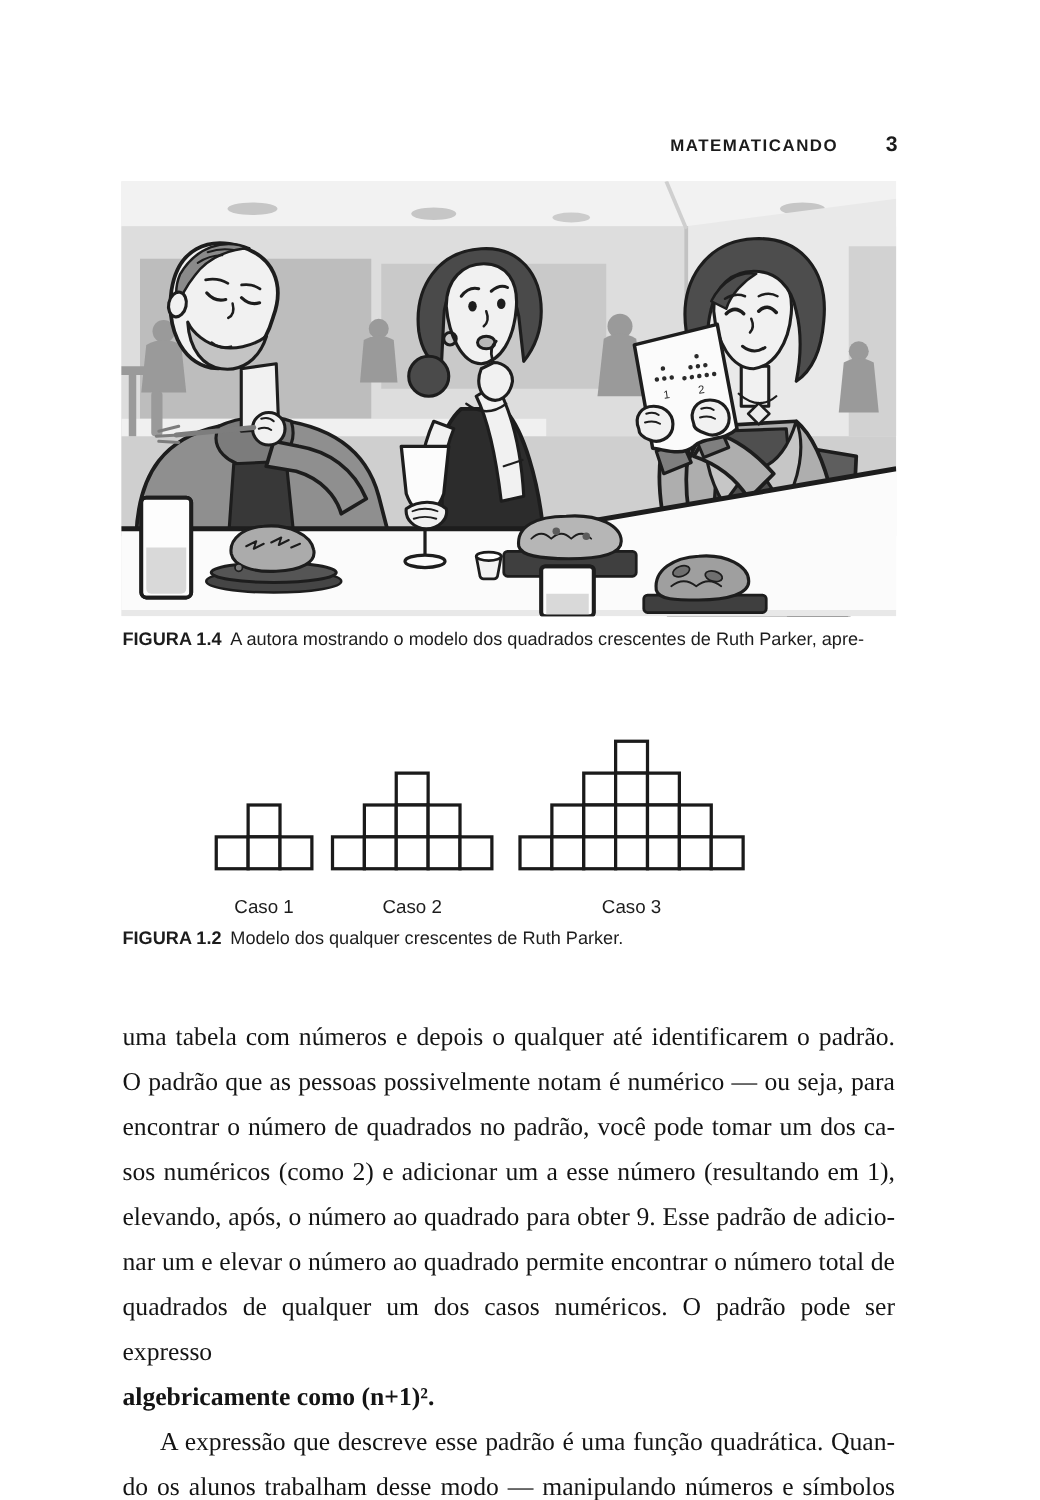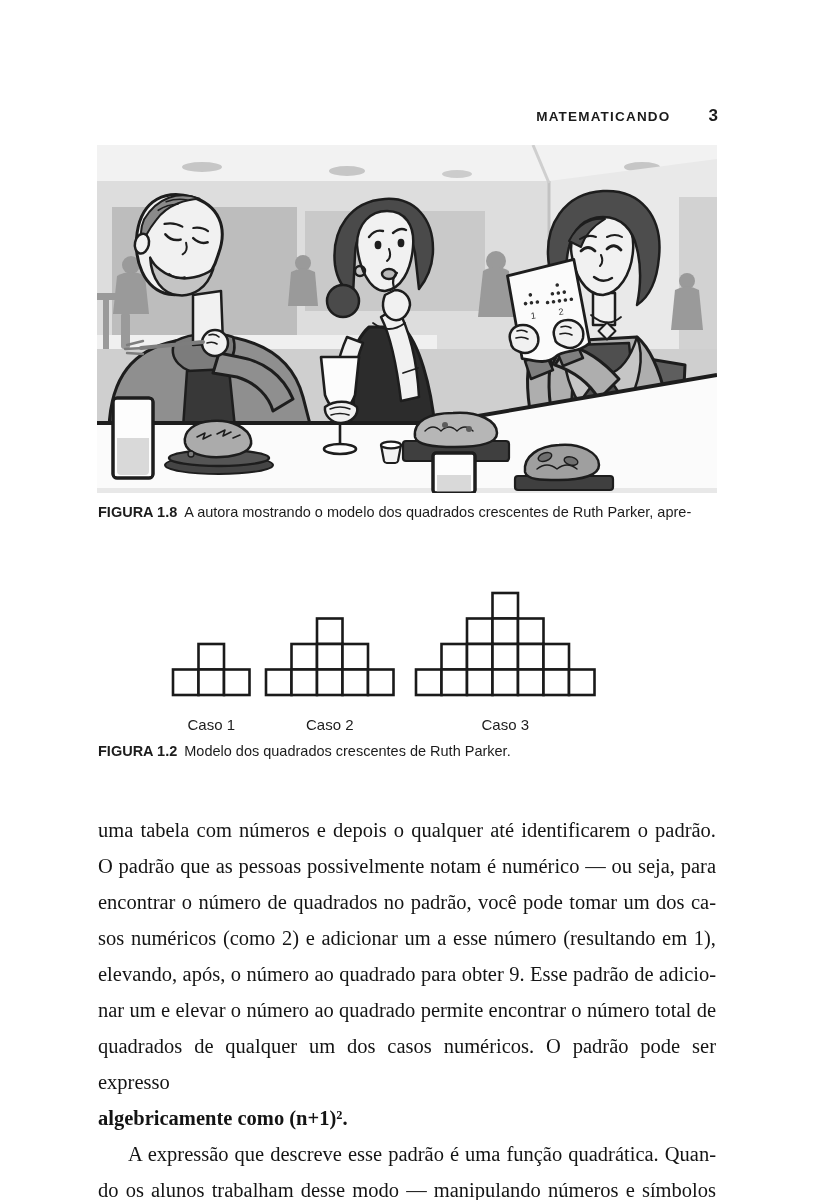--- a/index.html
+++ b/index.html
@@ -225,21 +225,21 @@
           <line x1="243" y1="266" x2="243" y2="301" stroke-width="2.6"></line>
           <ellipse cx="243" cy="304" rx="16" ry="5" fill="#fcfcfc" stroke-width="2.6"></ellipse>
         </g>
         <path d="M228,262 C238,255 252,255 260,262 C262,270 254,278 244,278 C234,278 227,270 228,262 Z" fill="#f1f1f1" stroke-width="2.5"></path>
         <path d="M233,264 q10,-4 20,0 M234,270 q9,-3 18,0" fill="none" stroke-width="1.5"></path>
       </g>
     </svg>
   </div>
 
   <div class="caption caption-1-1">
-    <div><span class="cap-label">FIGURA 1.8</span><span>A autora mostrando o modelo dos quadrados crescentes de Ruth Parker, apre-</span></div>
+    <div><span class="cap-label">FIGURA 1.4</span><span>A autora mostrando o modelo dos quadrados crescentes de Ruth Parker, apre-</span></div>
   </div>
 
   <div class="squares-wrap">
     <svg viewBox="0 0 470 150" width="470" height="150" id="growing-squares">
         <rect x="62.5" y="59" width="25.5" height="25.5" fill="#ffffff" stroke="#1a1a1a" stroke-width="2.6"></rect>
         <rect x="37" y="84.5" width="25.5" height="25.5" fill="#ffffff" stroke="#1a1a1a" stroke-width="2.6"></rect>
         <rect x="62.5" y="84.5" width="25.5" height="25.5" fill="#ffffff" stroke="#1a1a1a" stroke-width="2.6"></rect>
         <rect x="88" y="84.5" width="25.5" height="25.5" fill="#ffffff" stroke="#1a1a1a" stroke-width="2.6"></rect>
         <text x="75.25" y="145" text-anchor="middle" class="case-label">Caso 1</text>
         <rect x="181" y="33.5" width="25.5" height="25.5" fill="#ffffff" stroke="#1a1a1a" stroke-width="2.6"></rect>
@@ -266,21 +266,21 @@
         <rect x="331" y="84.5" width="25.5" height="25.5" fill="#ffffff" stroke="#1a1a1a" stroke-width="2.6"></rect>
         <rect x="356.5" y="84.5" width="25.5" height="25.5" fill="#ffffff" stroke="#1a1a1a" stroke-width="2.6"></rect>
         <rect x="382" y="84.5" width="25.5" height="25.5" fill="#ffffff" stroke="#1a1a1a" stroke-width="2.6"></rect>
         <rect x="407.5" y="84.5" width="25.5" height="25.5" fill="#ffffff" stroke="#1a1a1a" stroke-width="2.6"></rect>
         <rect x="433" y="84.5" width="25.5" height="25.5" fill="#ffffff" stroke="#1a1a1a" stroke-width="2.6"></rect>
         <text x="369.25" y="145" text-anchor="middle" class="case-label">Caso 3</text>
       </svg>
   </div>
 
   <div class="caption caption-1-2">
-    <span class="cap-label">FIGURA 1.2</span><span>Modelo dos quadrados crescentes de Ruth Parker.</span>
+    <span class="cap-label">FIGURA 1.2</span><span>Modelo dos qualquer crescentes de Ruth Parker.</span>
   </div>
 
   <div class="body-text">
       <div class="line">uma tabela com números e depois o qualquer até identificarem o padrão.</div>
       <div class="line">O padrão que as pessoas possivelmente notam é numérico — ou seja, para</div>
       <div class="line">encontrar o número de quadrados no padrão, você pode tomar um dos ca-</div>
       <div class="line">sos numéricos (como 2) e adicionar um a esse número (resultando em 1),</div>
       <div class="line">elevando, após, o número ao quadrado para obter 9. Esse padrão de adicio-</div>
       <div class="line">nar um e elevar o número ao quadrado permite encontrar o número total de</div>
       <div class="line">quadrados de qualquer um dos casos numéricos. O padrão pode ser expresso</div>

